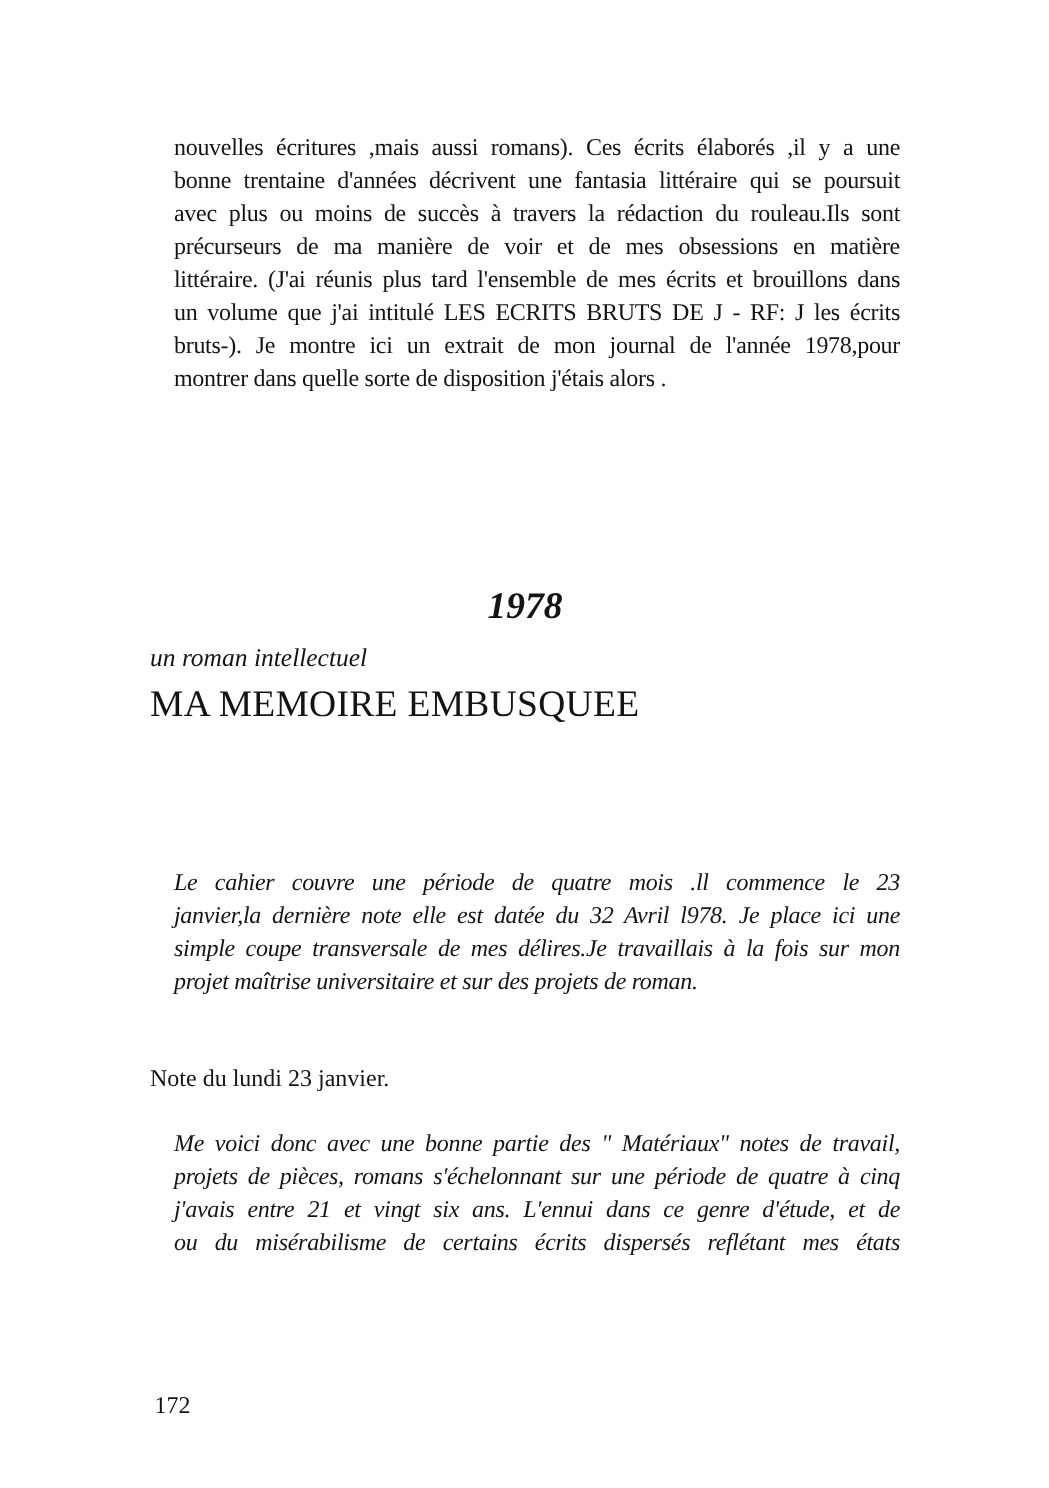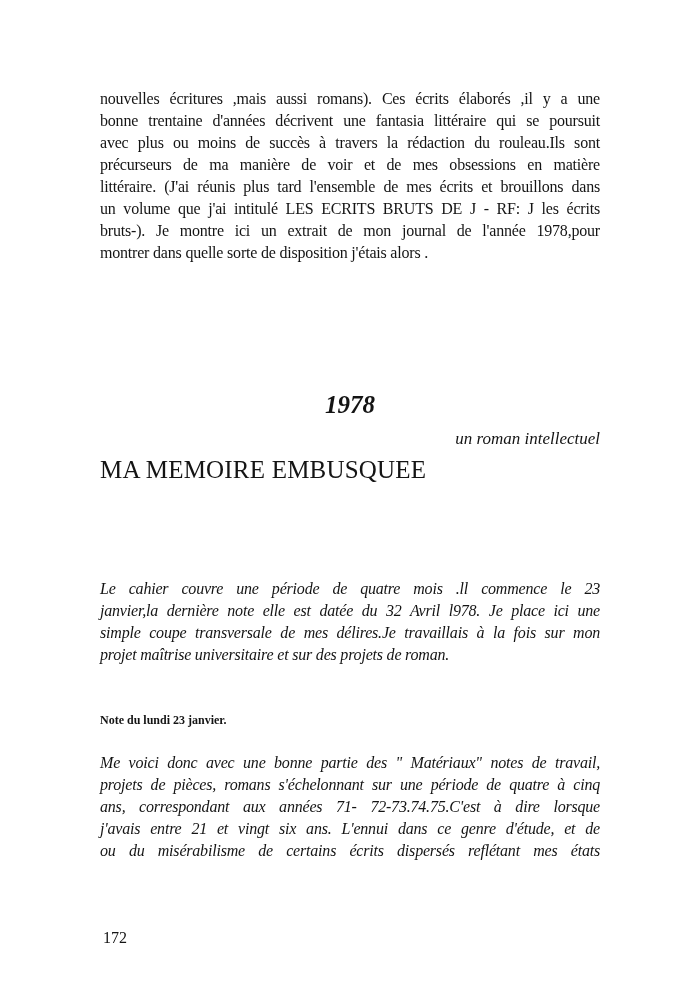--- a/index.html
+++ b/index.html
@@ -20,56 +20,56 @@
     left: 100px;
     width: 500px;
     font-size: 16px;
     line-height: 22px;
     letter-spacing: -0.2px;
   }
   .para .line {
     text-align: justify;
     text-align-last: justify;
     white-space: normal;
+    margin-left: 16px;
   }
   .para .line:last-child { text-align-last: left; }
   .para.continued .line:last-child { text-align-last: justify; }
   .italic { font-style: italic; }
 
   .heading-year {
     position: absolute;
     left: 100px; top: 390px; width: 500px;
     text-align: center;
     font-style: italic;
     font-size: 25px;
     line-height: 1.2;
     font-weight: bold;
   }
   .heading-subtitle {
     position: absolute;
     left: 100px; top: 429px; width: 500px;
-    text-align: right;
+    text-align: left;
     font-style: italic;
     font-size: 17px;
     line-height: 1.2;
   }
   .heading-title {
     position: absolute;
     left: 100px; top: 455px; width: 500px;
     text-align: left;
     font-size: 25px;
     line-height: 1.2;
     letter-spacing: 0.2px;
   }
   .note-heading {
     position: absolute;
     left: 100px; top: 709px; width: 500px;
-    font-size: 12px;
+    font-size: 16px;
     line-height: 22px;
-    font-weight: bold;
   }
   .page-number {
     position: absolute;
     left: 103px; top: 928px;
     font-size: 16px;
     line-height: 1.2;
   }
 
   .pos-intro { top: 88px; }
   .pos-journal-intro { top: 578px; }
@@ -102,20 +102,19 @@
       <div class="line">janvier,la dernière note elle est datée du 32 Avril l978. Je place ici une</div>
       <div class="line">simple coupe transversale de mes délires.Je travaillais à la fois sur mon</div>
       <div class="line">projet maîtrise universitaire et sur des projets de roman.</div>
     </div>
 
   <div class="note-heading">Note du lundi 23 janvier.</div>
 
   <div class="para italic continued pos-journal-entry">
       <div class="line">Me voici donc avec une bonne partie des " Matériaux" notes de travail,</div>
       <div class="line">projets de pièces, romans s'échelonnant sur une période de quatre à cinq</div>
-      <div class="line">ans, correspondant aux années 71- 72-73.74.75.C'est à dire lorsque</div>
       <div class="line">j'avais entre 21 et vingt six ans. L'ennui dans ce genre d'étude, et de</div>
       <div class="line">ou du misérabilisme de certains écrits dispersés reflétant mes états</div>
     </div>
 
   <div class="page-number">172</div>
 
 </div>
 
 </body></html>

